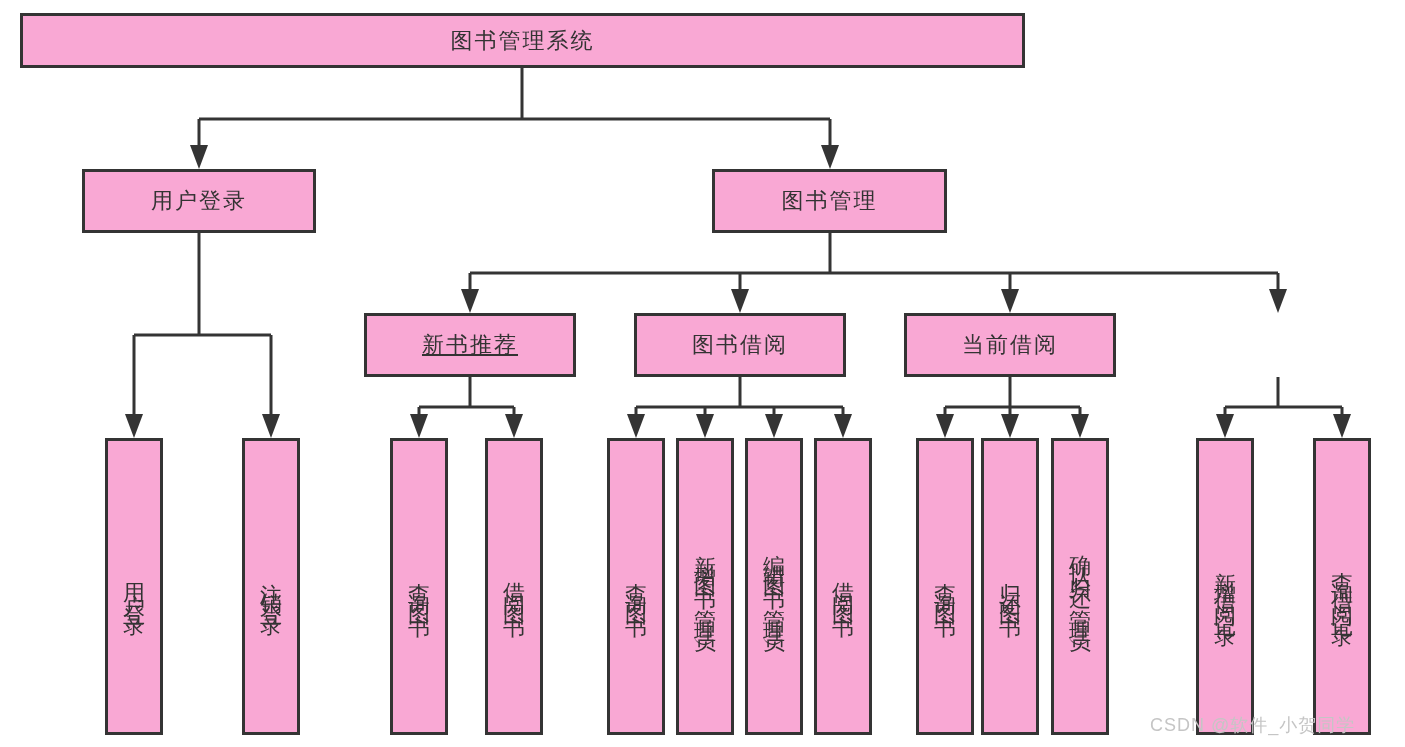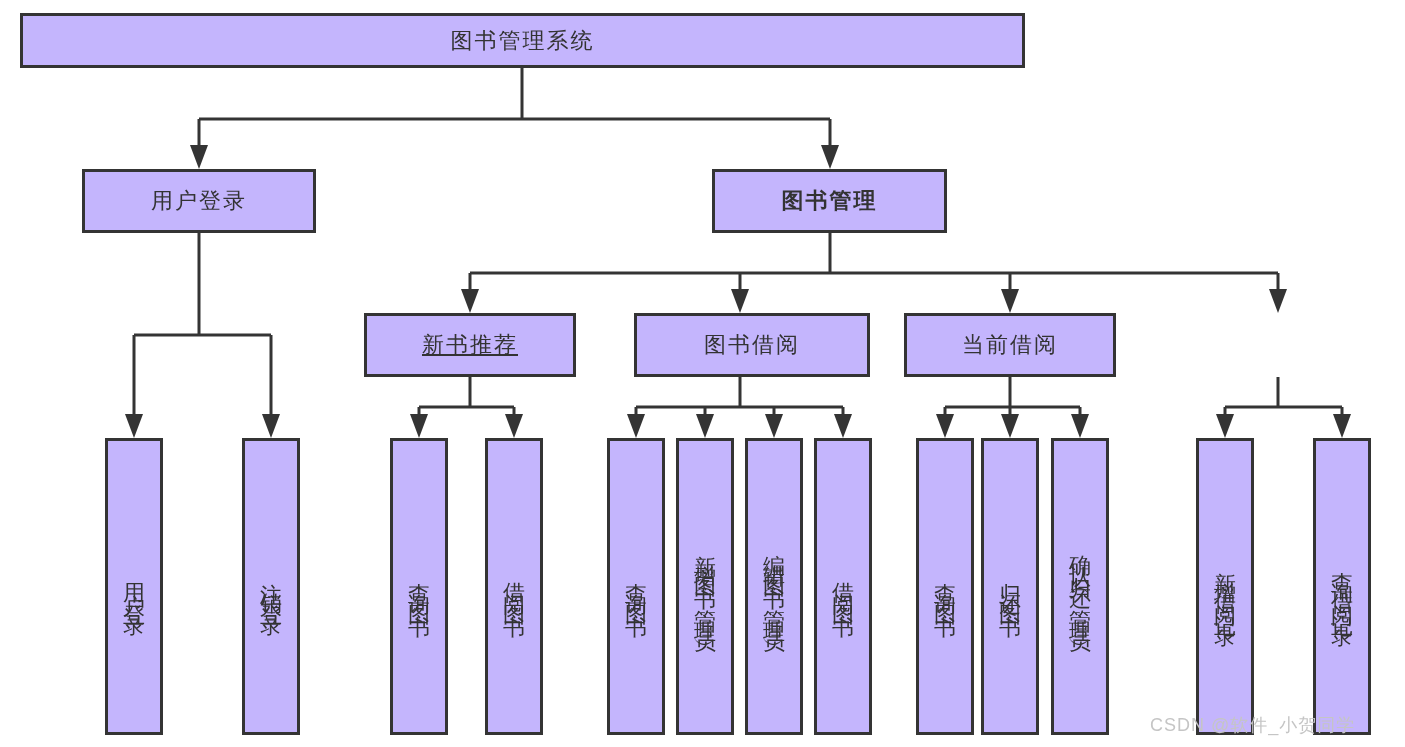--- a/index.html
+++ b/index.html
@@ -22,36 +22,36 @@
     stroke: #343434;
     stroke-width: 3;
   }
   .connectors polygon {
     fill: #343434;
     stroke: none;
   }
   .node {
     position: absolute;
     box-sizing: border-box;
-    background: #c4b5fd;
+    background: #f9a8d4;
     border: 3px solid #343434;
     display: flex;
     align-items: center;
     justify-content: center;
     color: #333333;
     font-size: 22px;
     letter-spacing: 2px;
     z-index: 1;
     text-align: center;
   }
   .b-root    { left: 20px;   top: 13px;  width: 1005px; height: 55px; }
   .b-login   { left: 82px;   top: 169px; width: 234px;  height: 64px; }
-  .b-mgmt    { left: 712px;  top: 169px; width: 235px;  height: 64px; font-weight: bold; }
+  .b-mgmt    { left: 712px;  top: 169px; width: 235px;  height: 64px; }
   .b-rec     { left: 364px;  top: 313px; width: 212px;  height: 64px; text-decoration: underline; }
-  .b-borrow  { left: 634px;  top: 313px; width: 236px;  height: 64px; }
+  .b-borrow  { left: 634px;  top: 313px; width: 212px;  height: 64px; }
   .b-current { left: 904px;  top: 313px; width: 212px;  height: 64px; align-items: center; }
   .b-records { left: 1172px; top: 313px; width: 212px;  height: 64px; }
   .leaf { top: 438px; width: 58px; height: 297px; }
   .leaf span {
     writing-mode: vertical-rl;
     text-orientation: mixed;
     letter-spacing: 11px;
     line-height: 1;
     white-space: nowrap;
   }

